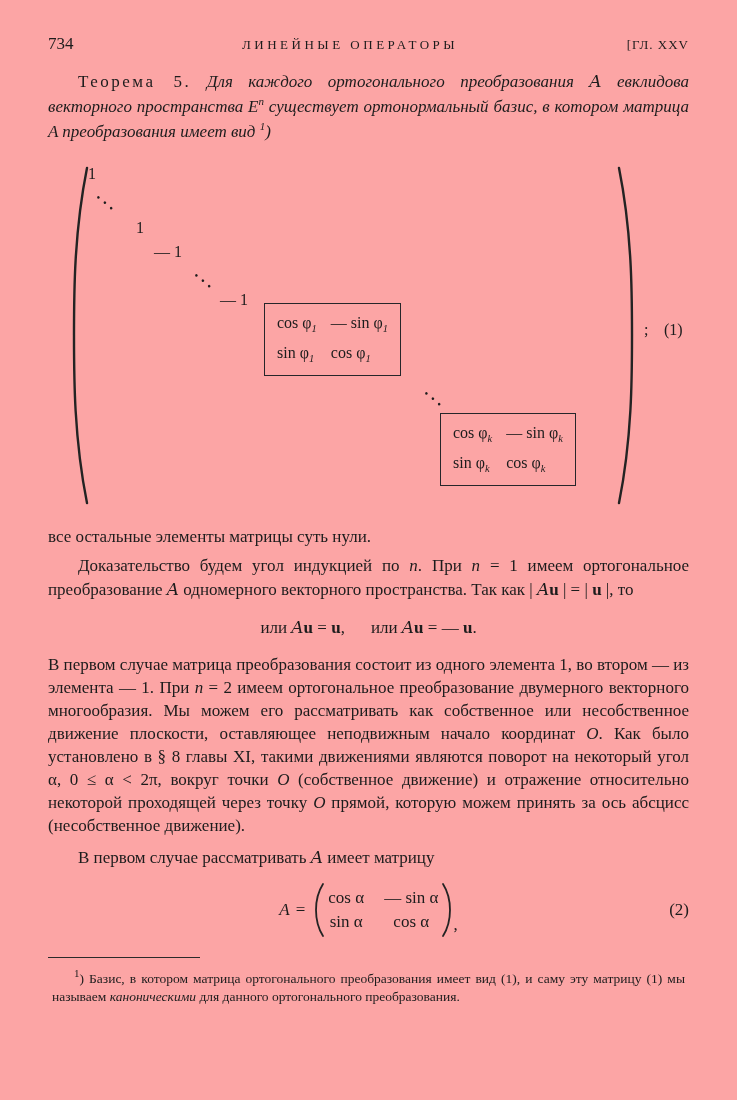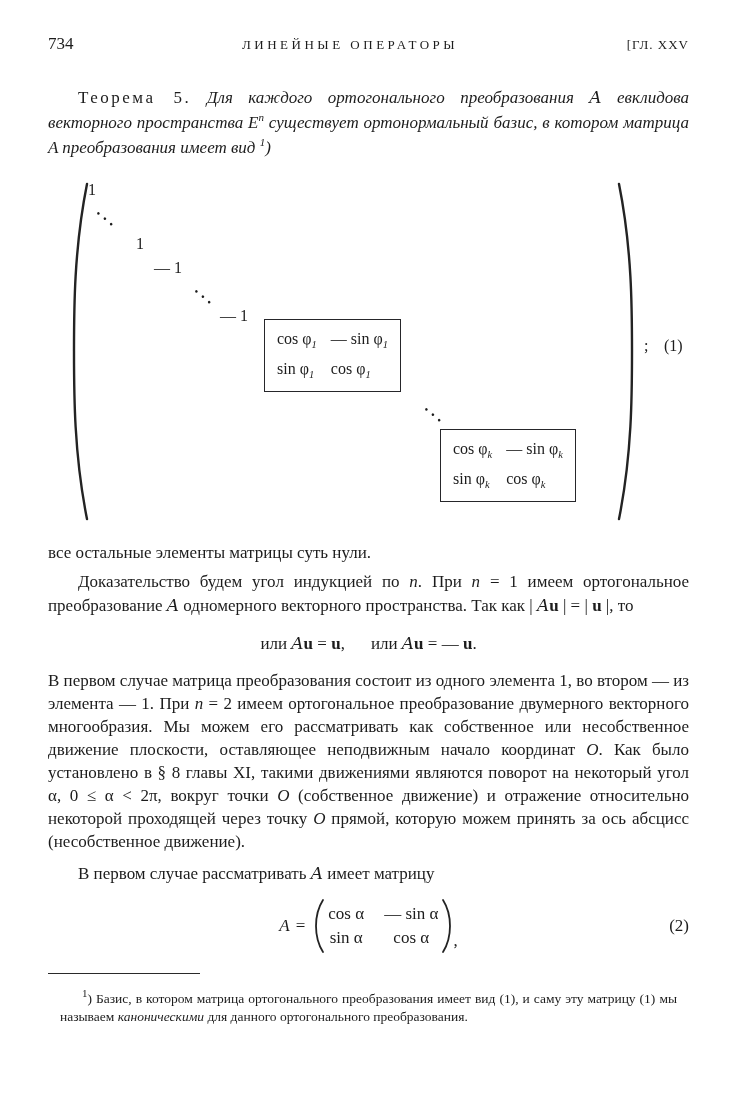--- a/index.html
+++ b/index.html
@@ -1,29 +1,29 @@
 <!DOCTYPE html>
 <html><head>
 <meta charset="utf-8">
 <style>
   html,body { margin:0; padding:0; background:#e8e6e0; }
   .page {
     width:737px; height:1100px; margin:0 auto; position:relative;
-    background:#ffffff; color:#1c1c1c; overflow:hidden;
+    background:#fca5a5; color:#1c1c1c; overflow:hidden;
     font-family:"Liberation Serif","DejaVu Serif",serif;
     box-sizing:border-box; padding:34px 48px 0 48px;
   }
   
   .running-head { display:flex; justify-content:space-between; align-items:baseline; }
   .pageno { font-size:17px; }
   .rtitle { font-size:13px; letter-spacing:3.5px; }
   .chref  { font-size:13px; letter-spacing:1px; }
 
   
-  .theorem { font-style:italic; font-size:17px; line-height:1.35; text-align:justify; text-indent:30px; margin:32px 0 0; }
+  .theorem { font-style:italic; font-size:17px; line-height:1.35; text-align:justify; text-indent:30px; margin:16px 0 0; }
   .thm-label { font-style:normal; letter-spacing:2.5px; }
   sup { font-size:11px; }
   sub { font-size:10.5px; font-style:italic; }
 
   
   .matrix-wrap { position:relative; height:348px; margin:20px 0 0; font-size:16px; }
   .m-el  { position:absolute; white-space:nowrap; }
   .m-dots{ position:absolute; transform:rotate(40deg); transform-origin:left top; letter-spacing:3px; font-weight:600; }
   .m-block { position:absolute; border:1.4px solid #26262a; padding:10px 12px;
              display:grid; grid-template-columns:auto auto; column-gap:14px; row-gap:10px; }
@@ -48,21 +48,21 @@
   .eq2-lhs { margin-right:6px; }
   .eq2-eq  { margin-right:8px; }
   .eq2-grid { display:inline-grid; grid-template-columns:auto auto; column-gap:20px; row-gap:4px; padding:0 3px; }
   .eq2-grid span { text-align:center; white-space:nowrap; }
   .sparen path { stroke:#232323; stroke-width:1.8; fill:none; stroke-linecap:round; }
   .eq2-comma { align-self:flex-end; margin-bottom:4px; }
   .eqnum2 { position:absolute; right:0; top:50%; transform:translateY(-50%); }
 
   
   .footnote-rule { width:152px; border:none; border-top:1.2px solid #2a2a2a; margin:18px 0 8px; }
-  .footnote { font-size:13.5px; line-height:1.34; text-align:justify; text-indent:22px; margin:12px; }
+  .footnote { font-size:13.5px; line-height:1.34; text-align:justify; text-indent:22px; margin:4px; }
 </style>
 </head>
 <body>
 
 <div class="page">
 
   <header class="running-head">
     <span class="pageno">734</span>
     <span class="rtitle">ЛИНЕЙНЫЕ ОПЕРАТОРЫ</span>
     <span class="chref">[ГЛ. XXV</span>

